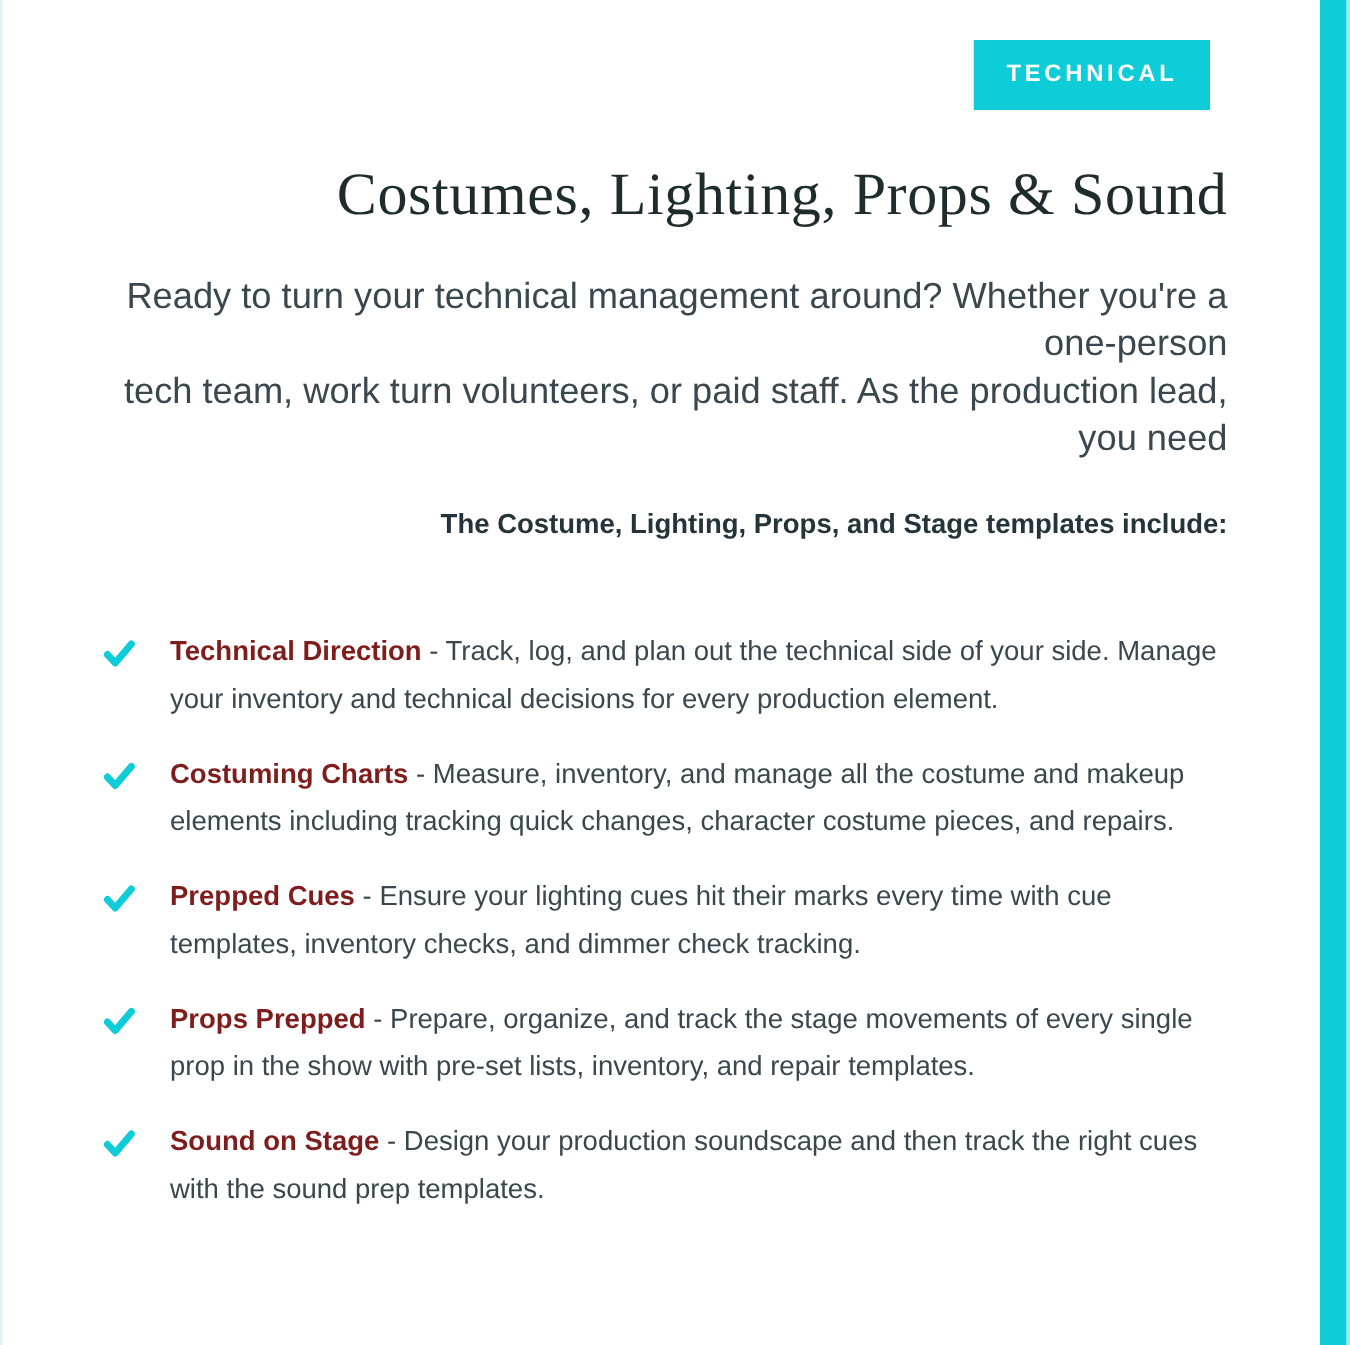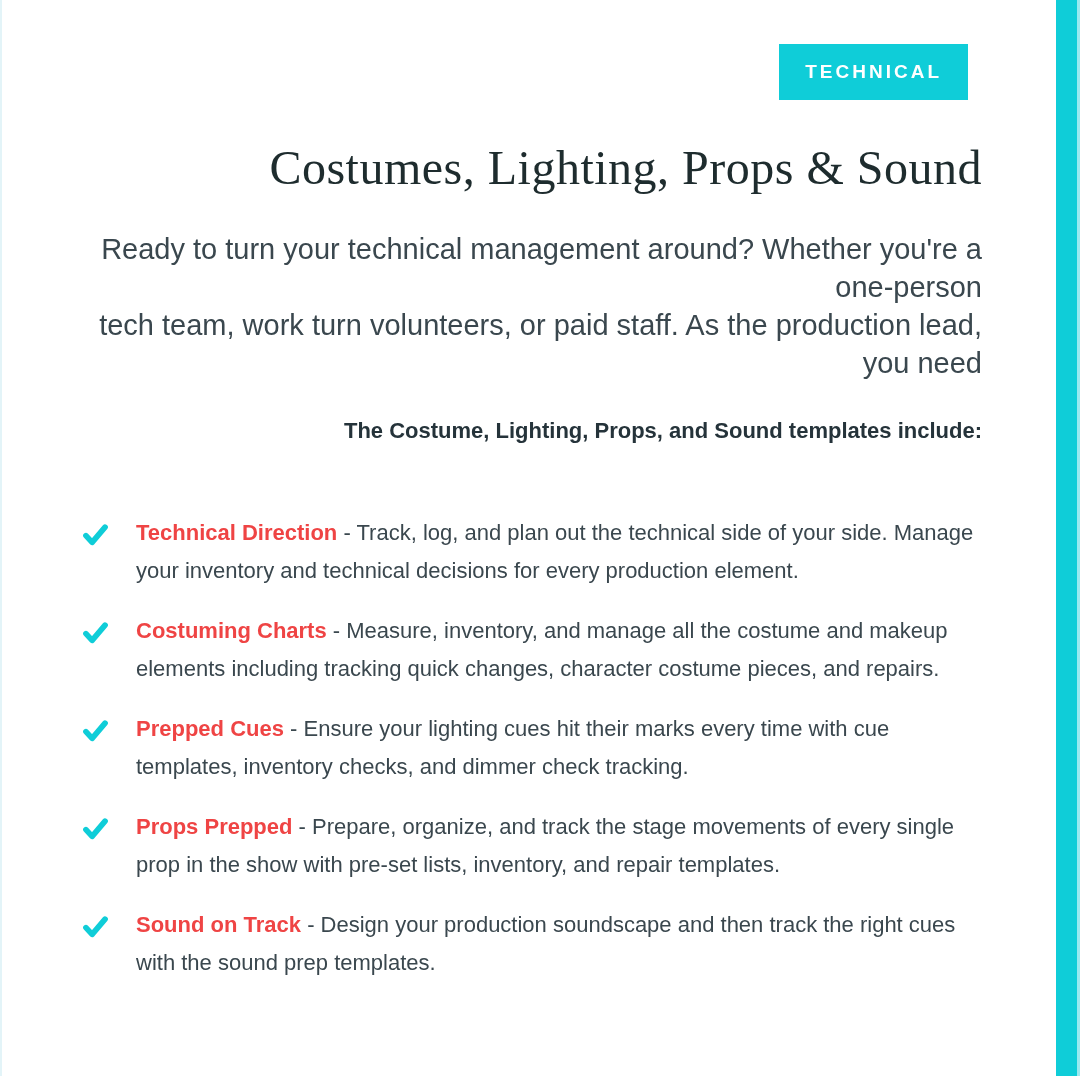--- a/index.html
+++ b/index.html
@@ -28,21 +28,21 @@
     background: #9aeaf0;
   }
   .content {
     position: absolute;
     left: 82px; top: 0;
     width: 900px;
   }
   .badge-row {
     display: flex;
     justify-content: flex-end;
-    padding-top: 44px;
+    padding-top: 32px;
     padding-right: 14px;
   }
   .badge {
     background: #0fcdd8;
     color: #ffffff;
     font-weight: bold;
     font-size: 19px;
     letter-spacing: 3px;
     height: 56px;
     line-height: 56px;
@@ -86,21 +86,21 @@
     font-size: 22px;
     line-height: 38px;
     color: #3a474e;
   }
   .check-col {
     flex: 0 0 54px;
     width: 54px;
     padding-top: 7px;
   }
   .feature-text { flex: 1 1 auto; }
-  .feature-text strong { color: #ef4444; }
+  .feature-text strong { color: #7f1d1d; }
 </style>
 </head>
 <body>
 
 <div class="page">
   <div class="left-edge"></div>
   <div class="right-bar">
     <div class="right-bar-light"></div>
   </div>
 
@@ -110,21 +110,21 @@
       <div class="badge">TECHNICAL</div>
     </div>
 
     <h1 class="title">Costumes, Lighting, Props &amp; Sound</h1>
 
     <div class="intro">
       <div>Ready to turn your technical management around? Whether you're a one-person</div>
       <div>tech team, work turn volunteers, or paid staff. As the production lead, you need</div>
     </div>
 
-    <p class="subhead">The Costume, Lighting, Props, and Sound templates include:</p>
+    <p class="subhead">The Costume, Lighting, Props, and Stage templates include:</p>
 
     <ul class="features">
 
       <li class="feature">
         <span class="check-col">
           <svg width="27" height="27" viewBox="0 0 24 24" fill="none">
             <path d="M3.5 13l5.5 6L20.5 5.5" stroke="#0fcdd8" stroke-width="5" stroke-linecap="round" stroke-linejoin="round"></path>
           </svg>
         </span>
         <span class="feature-text"><strong>Technical Direction</strong><span> - </span><span>Track, log, and plan out the technical side of your side. Manage your inventory and technical decisions for every production element.</span></span>
@@ -156,18 +156,18 @@
         </span>
         <span class="feature-text"><strong>Props Prepped</strong><span> - </span><span>Prepare, organize, and track the stage movements of every single prop in the show with pre-set lists, inventory, and repair templates.</span></span>
       </li>
 
       <li class="feature">
         <span class="check-col">
           <svg width="27" height="27" viewBox="0 0 24 24" fill="none">
             <path d="M3.5 13l5.5 6L20.5 5.5" stroke="#0fcdd8" stroke-width="5" stroke-linecap="round" stroke-linejoin="round"></path>
           </svg>
         </span>
-        <span class="feature-text"><strong>Sound on Track</strong><span> - </span><span>Design your production soundscape and then track the right cues with the sound prep templates.</span></span>
+        <span class="feature-text"><strong>Sound on Stage</strong><span> - </span><span>Design your production soundscape and then track the right cues with the sound prep templates.</span></span>
       </li>
 
     </ul>
   </div>
 </div>
 
 </body></html>

